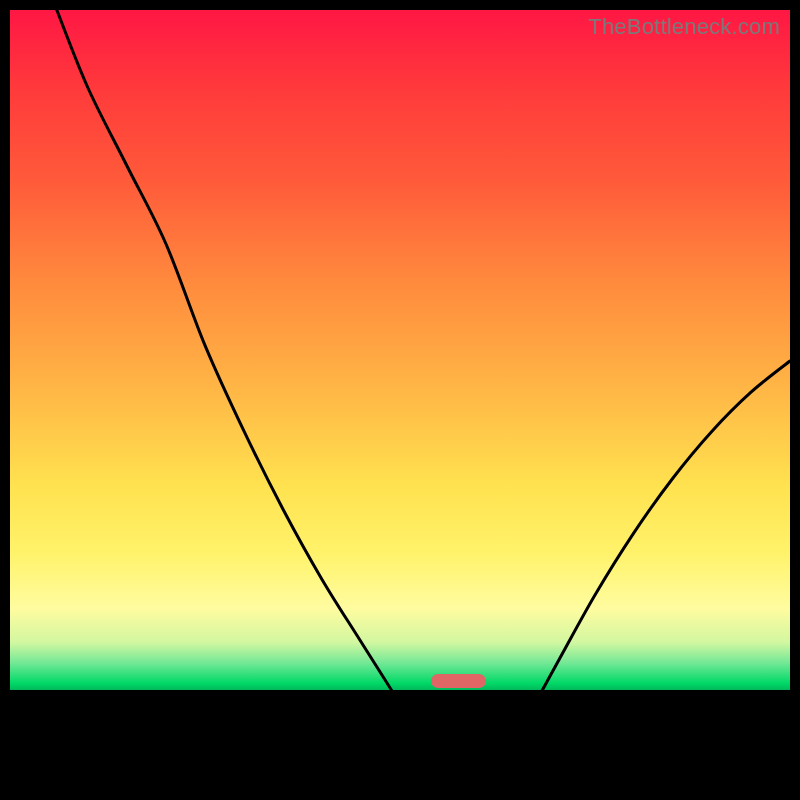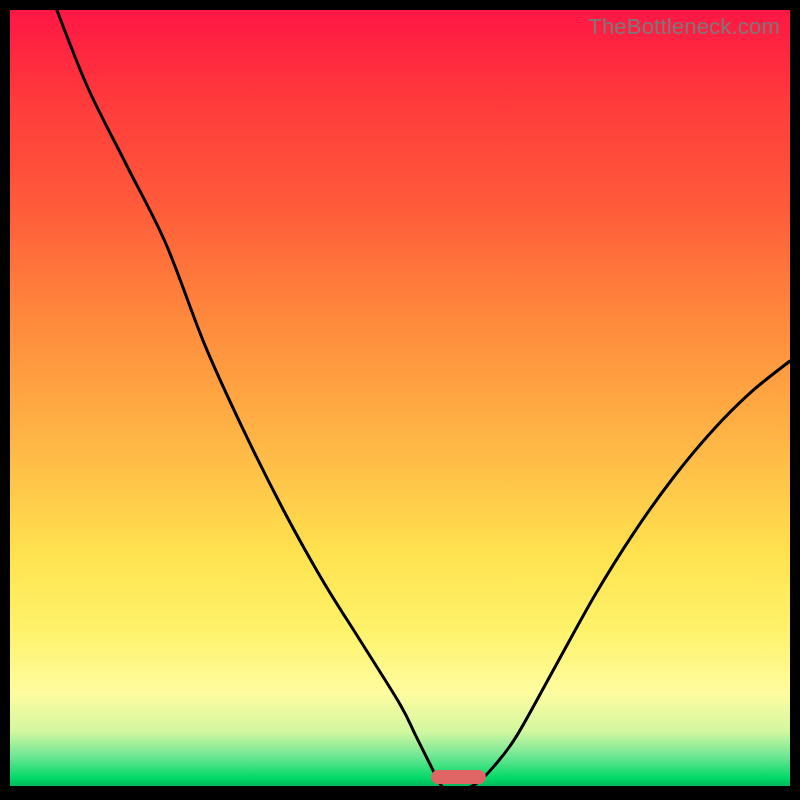--- a/index.html
+++ b/index.html
@@ -14,21 +14,21 @@
     position: relative;
     width: 800px;
     height: 800px;
     background: #000;
   }
   .plot {
     position: absolute;
     left: 10px;
     top: 10px;
     width: 780px;
-    height: 776px;
+    height: 680px;
     background: linear-gradient(to bottom,
       #ff1744 0%,
       #ff3b3b 12%,
       #ff5a3a 25%,
       #ff8a3d 40%,
       #ffb445 55%,
       #ffe24f 70%,
       #fff36b 80%,
       #fffca0 88%,
       #d2f7a0 93%,

